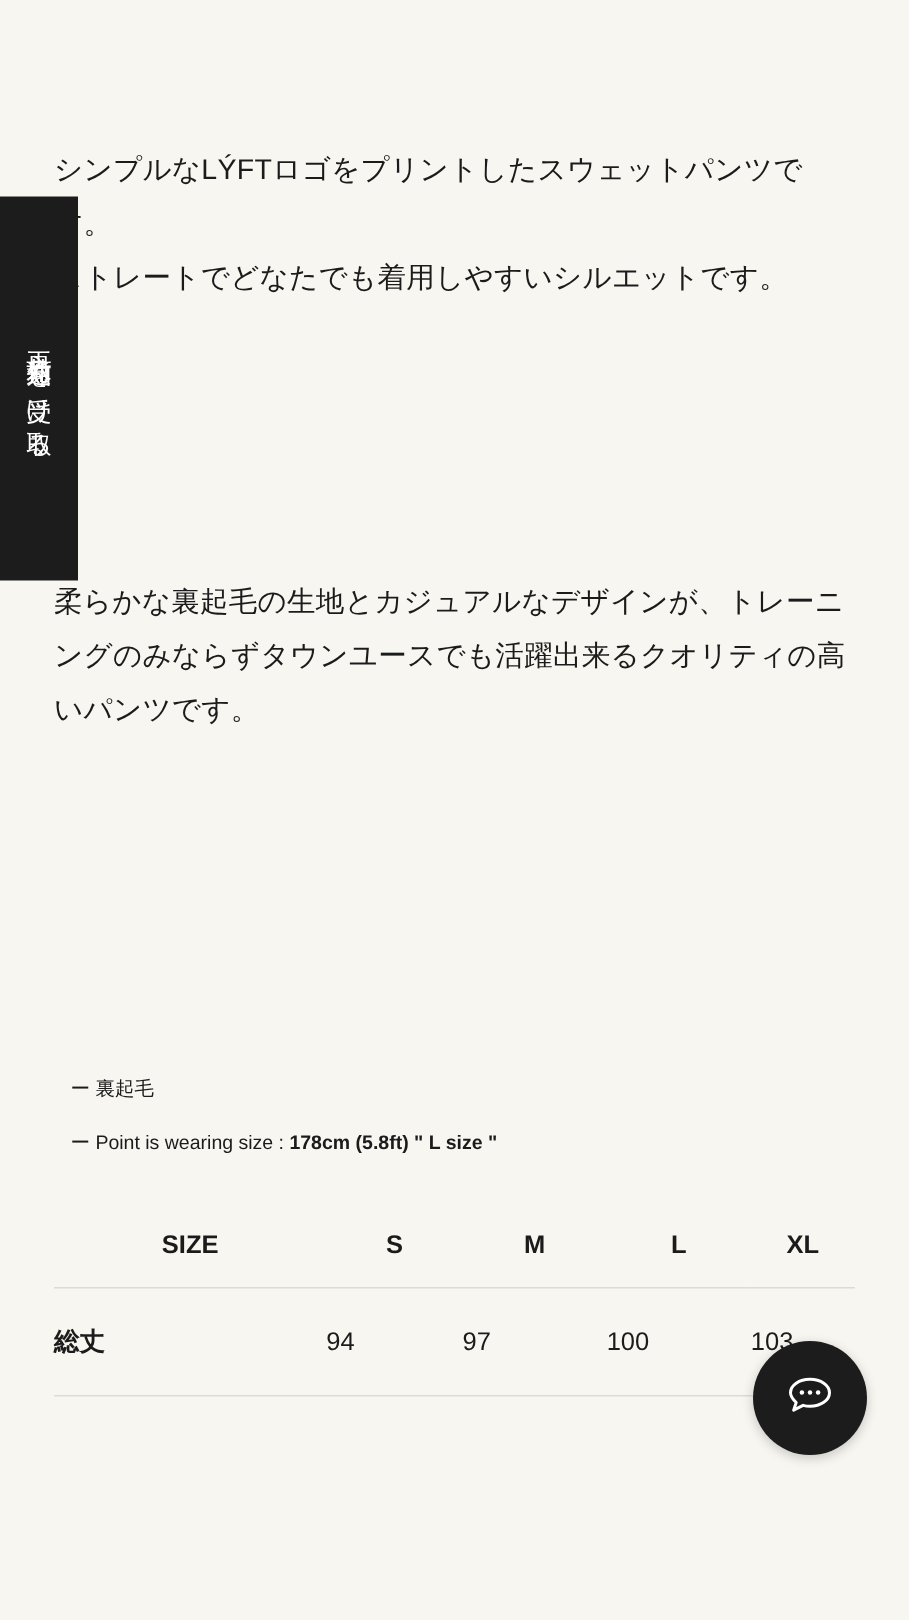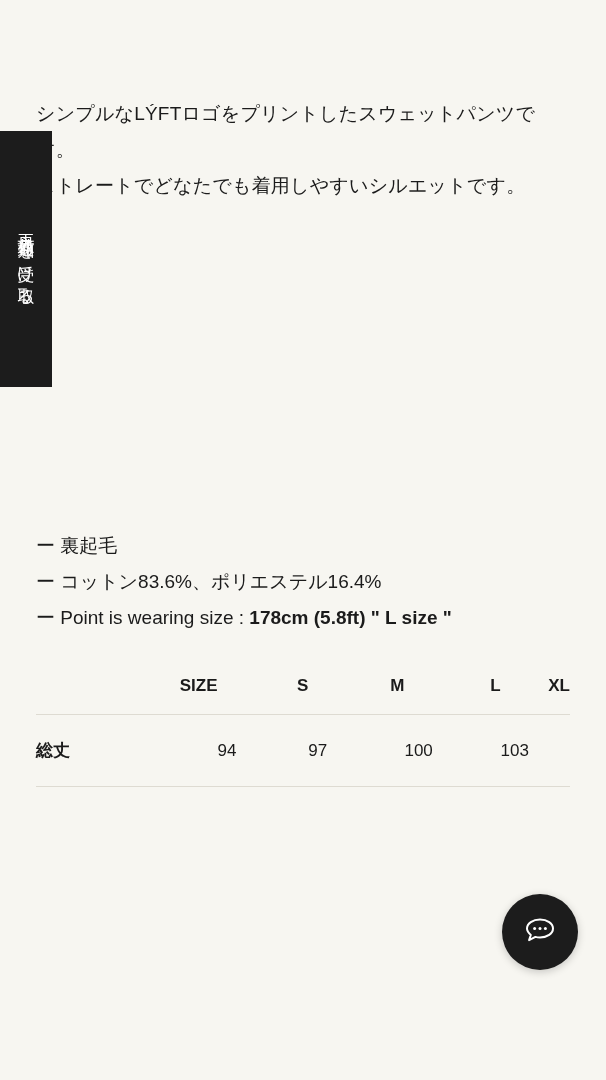--- a/index.html
+++ b/index.html
@@ -34,40 +34,41 @@
 
   .desc-block {
     margin: 0;
   }
 
   .gap {
     height: 36px;
   }
 
   .spec-list {
-    font-size: 19px;
+    font-size: 13px;
     line-height: 36px;
     color: #1b1b1b;
     margin-top: 36px;
+    margin-left: 11px;
   }
   .spec-list div {
     white-space: pre-wrap;
   }
   .spec-strong {
     font-weight: bold;
   }
 
   table.size-table {
     width: 100%;
     border-collapse: collapse;
     margin-top: 26px;
     font-size: 17px;
   }
   table.size-table th {
-    text-align: right;
+    text-align: center;
     font-weight: bold;
     padding: 14px 0 18px 0;
     color: #1b1b1b;
     font-size: 17px;
     border-bottom: 1px solid #dedbd2;
   }
   table.size-table td {
     padding: 24px 0 24px 0;
     color: #1b1b1b;
     border-bottom: 1px solid #dedbd2;
@@ -127,26 +128,26 @@
 </style>
 </head>
 <body>
 
 <div class="page">
 
   <div class="desc">
     <p class="desc-block">シンプルなLÝFTロゴをプリントしたスウェットパンツです。
 ストレートでどなたでも着用しやすいシルエットです。</p>
     <div class="gap"></div>
+    <p class="desc-block">柔らかな裏起毛の生地とカジュアルなデザインが、トレーニングのみならずタウンユースでも活躍出来るクオリティの高いパンツです。</p>
     <div class="gap"></div>
   </div>
 
   <div class="spec-list">
     <div>ー 裏起毛</div>
-    <div>ー コットン83.6%、ポリエステル16.4%</div>
     <div><span>ー Point is wearing size : </span><span class="spec-strong">178cm (5.8ft) " L size "</span></div>
   </div>
 
   <table class="size-table">
     <colgroup>
       <col class="c0">
         <col class="c1">
         <col class="c2">
         <col class="c3">
         <col class="c4">

